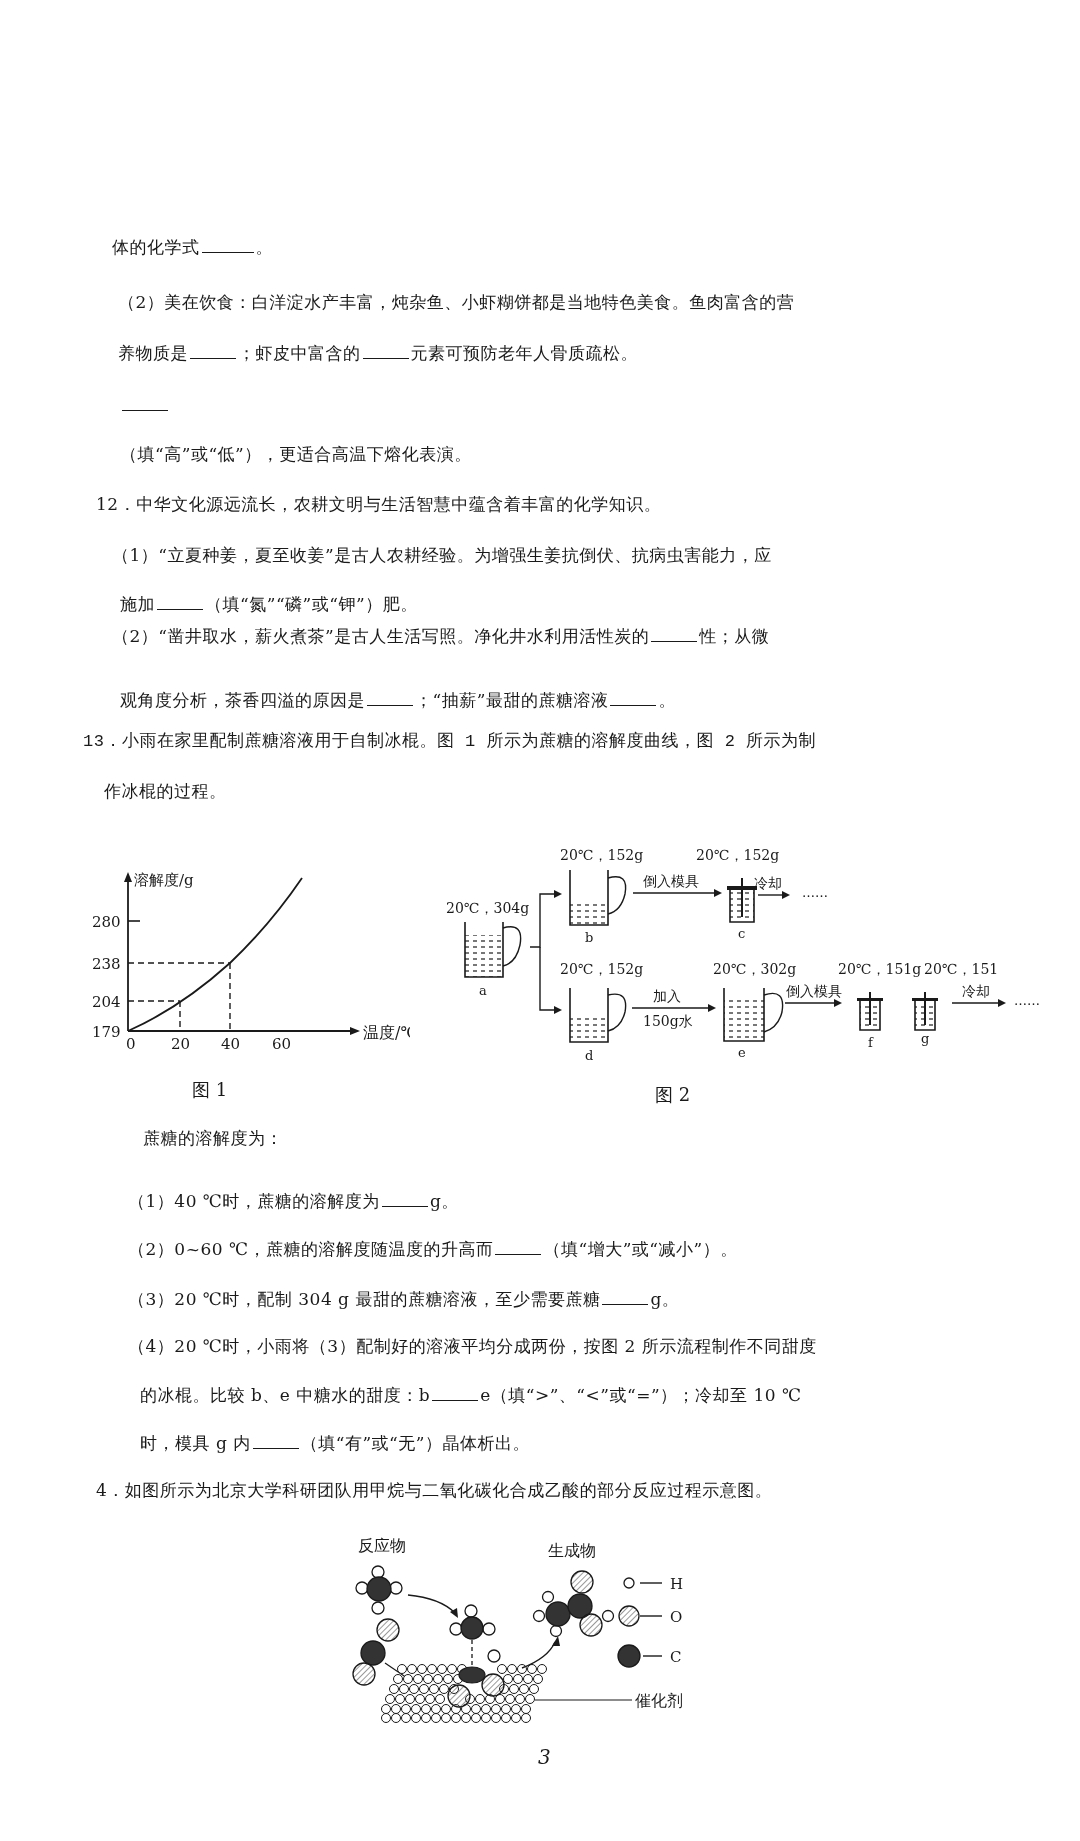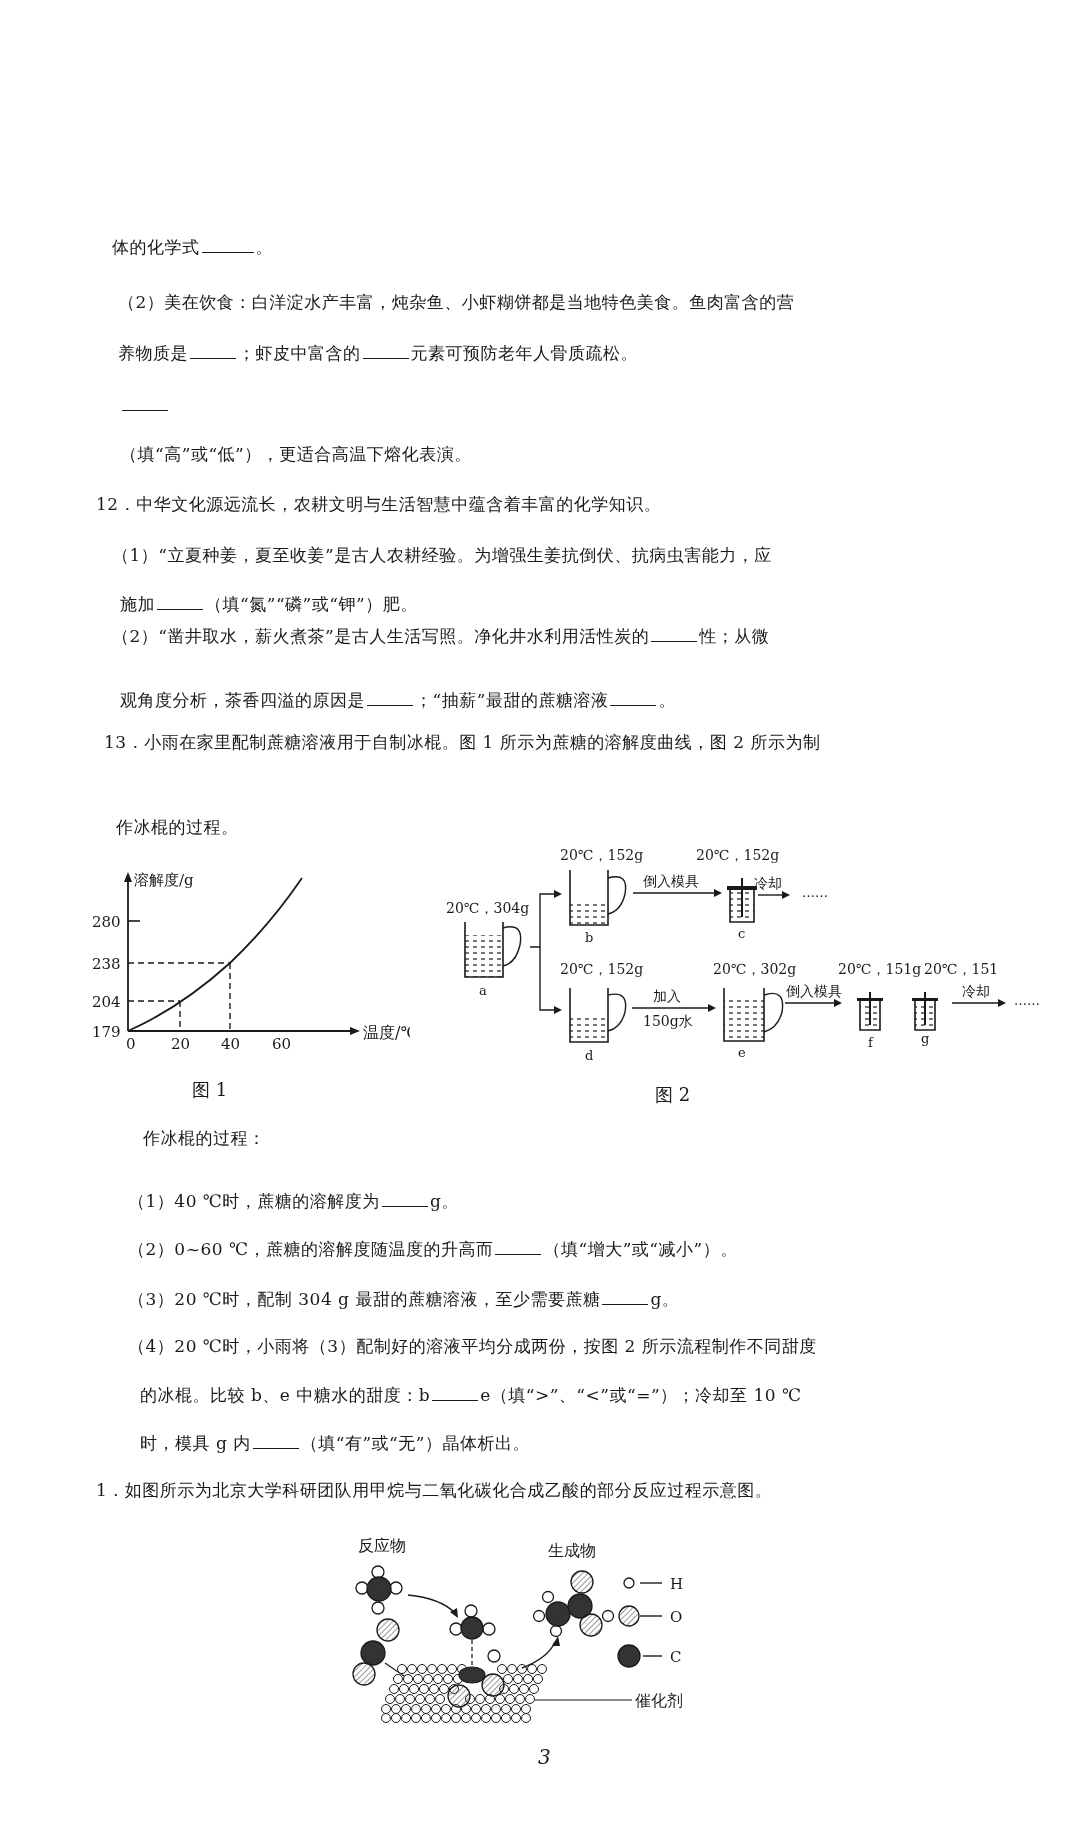--- a/index.html
+++ b/index.html
@@ -46,24 +46,24 @@
 <div class="line" style="left:120px; top:589px;">
   <span>施加</span><span class="blank"></span><span>（填“氮”“磷”或“钾”）肥。</span>
 </div>
 <div class="line" style="left:112px; top:621px;">
   <span>（2）“凿井取水，薪火煮茶”是古人生活写照。净化井水利用活性炭的</span><span class="blank"></span><span>性；从微</span>
 </div>
 <div class="line" style="left:120px; top:685px;">
   <span>观角度分析，茶香四溢的原因是</span><span class="blank"></span><span>；“抽薪”最甜的蔗糖溶液</span><span class="blank"></span><span>。</span>
 </div>
 
-<div class="line" style="left:104px; top:728px;">
+<div class="line" style="left:83px; top:728px;font-family:Liberation Mono, monospace;">
   <span>13．小雨在家里配制蔗糖溶液用于自制冰棍。图 1 所示为蔗糖的溶解度曲线，图 2 所示为制</span>
 </div>
-<div class="line" style="left:116px; top:777px;margin-top:36px;">
+<div class="line" style="left:104px; top:777px;">
   <span>作冰棍的过程。</span>
 </div>
 
 <svg style="position:absolute; left:90px; top:860px;" width="320" height="200" viewBox="0 0 320 200">
 
   <line x1="38" y1="171" x2="38" y2="18" stroke="#1a1a1a" stroke-width="1.8"></line>
   <polygon points="38,12 34,22 42,22" fill="#1a1a1a"></polygon>
   <line x1="38" y1="171" x2="262" y2="171" stroke="#1a1a1a" stroke-width="1.8"></line>
   <polygon points="270,171 260,167 260,175" fill="#1a1a1a"></polygon>
 
@@ -181,21 +181,21 @@
   <line x1="512" y1="173" x2="560" y2="173" stroke="#1a1a1a" stroke-width="1.4"></line>
   <polygon points="566,173 558,169 558,177" fill="#1a1a1a"></polygon>
   <text x="522" y="166" font-size="14">冷却</text>
   <text x="574" y="175" font-size="13">……</text>
 
   <line x1="302" y1="232" x2="326" y2="232" stroke="#1a1a1a" stroke-width="2"></line>
 </svg>
 <div class="fig-label" style="left:655px; top:1083px;">图 2</div>
 
 <div class="line" style="left:143px; top:1124px;">
-  <span>作冰棍的过程：</span>
+  <span>蔗糖的溶解度为：</span>
 </div>
 <div class="line" style="left:128px; top:1186px;">
   <span>（1）40 ℃时，蔗糖的溶解度为</span><span class="blank"></span><span>g。</span>
 </div>
 <div class="line" style="left:128px; top:1234px;text-align:right;">
   <span>（2）0~60 ℃，蔗糖的溶解度随温度的升高而</span><span class="blank"></span><span>（填“增大”或“减小”）。</span>
 </div>
 <div class="line" style="left:128px; top:1284px;">
   <span>（3）20 ℃时，配制 304 g 最甜的蔗糖溶液，至少需要蔗糖</span><span class="blank"></span><span>g。</span>
 </div>
@@ -203,21 +203,21 @@
   <span>（4）20 ℃时，小雨将（3）配制好的溶液平均分成两份，按图 2 所示流程制作不同甜度</span>
 </div>
 <div class="line" style="left:140px; top:1380px;">
   <span>的冰棍。比较 b、e 中糖水的甜度：b</span><span class="blank"></span><span>e（填“&gt;”、“&lt;”或“=”）；冷却至 10 ℃</span>
 </div>
 <div class="line" style="left:140px; top:1428px;">
   <span>时，模具 g 内</span><span class="blank"></span><span>（填“有”或“无”）晶体析出。</span>
 </div>
 
 <div class="line" style="left:96px; top:1476px;">
-  <span>1．如图所示为北京大学科研团队用甲烷与二氧化碳化合成乙酸的部分反应过程示意图。</span>
+  <span>4．如图所示为北京大学科研团队用甲烷与二氧化碳化合成乙酸的部分反应过程示意图。</span>
 </div>
 
 <svg style="position:absolute; left:290px; top:1520px;" width="450" height="220" viewBox="0 0 450 220">
   <defs>
     <pattern id="hatch" width="4" height="4" patternUnits="userSpaceOnUse" patternTransform="rotate(45)">
       <line x1="0" y1="0" x2="0" y2="4" stroke="#555" stroke-width="1.2"></line>
     </pattern>
   </defs>
   <text x="68" y="31" font-size="16">反应物</text>
   <text x="258" y="36" font-size="16">生成物</text>

